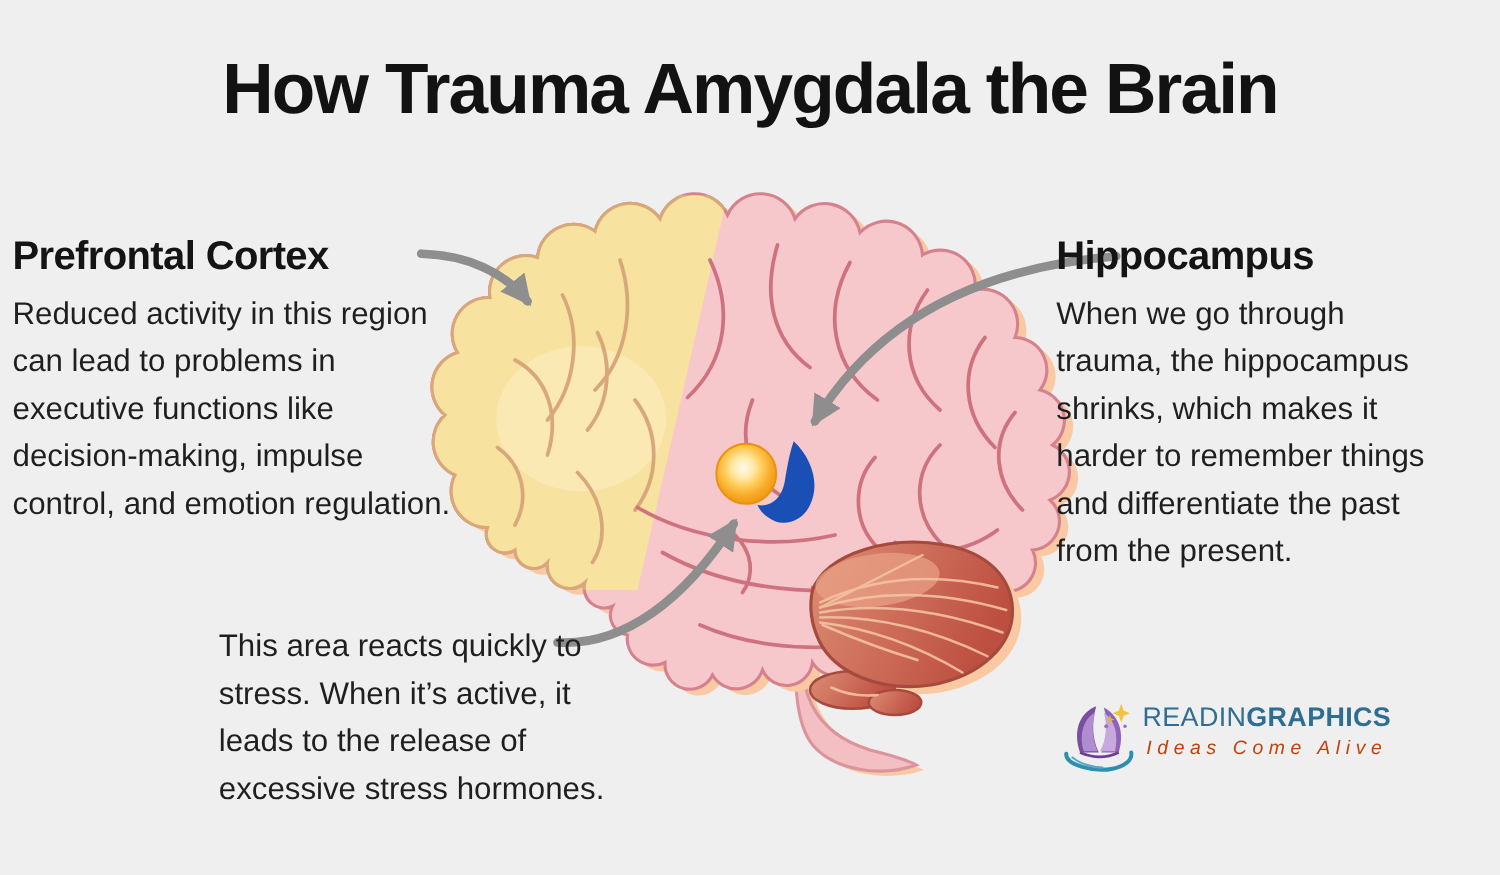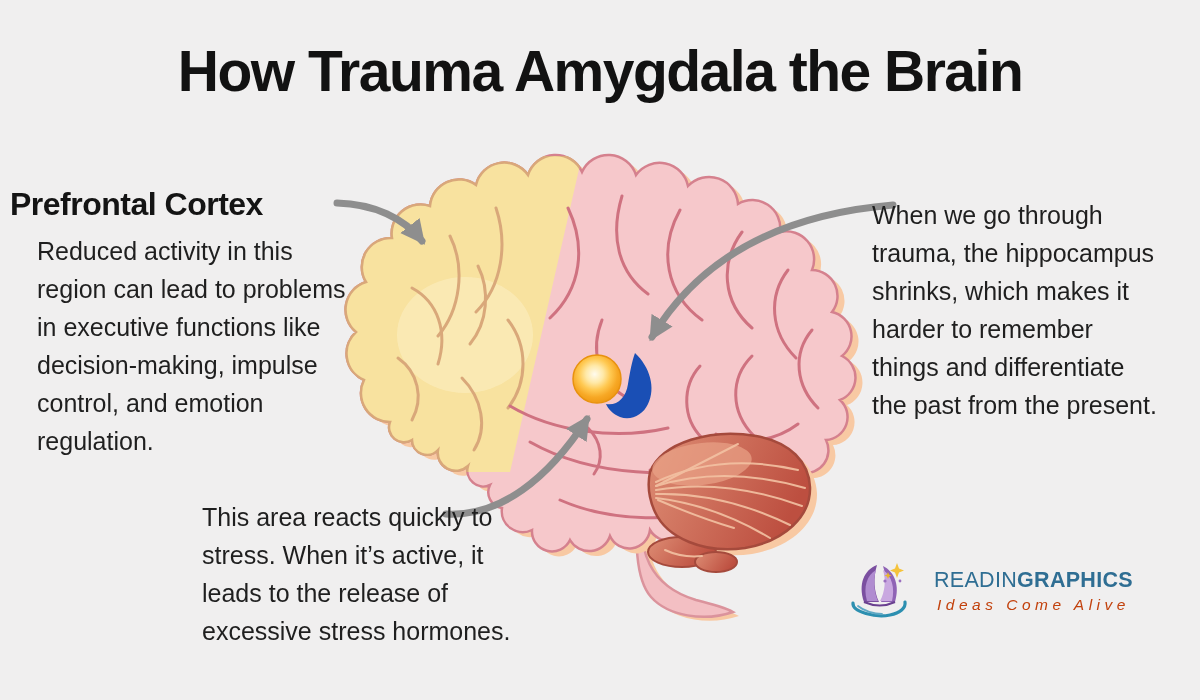--- a/index.html
+++ b/index.html
@@ -16,28 +16,28 @@
     position:absolute; left:0; top:38px; width:1200px;
     text-align:center; font-size:57px; font-weight:bold;
     letter-spacing:-1.5px; color:#121212; z-index:2;
   }
   .block { position:absolute; text-align:left; z-index:2; }
   .block h2 {
     font-size:32px; font-weight:bold; color:#141414;
     line-height:36px; letter-spacing:-0.5px;
   }
   .block p {
-    margin-top:10px; font-size:25px; line-height:38px; color:#1f1f1f;margin-left:27px;
+    margin-top:10px; font-size:25px; line-height:38px; color:#1f1f1f;
   }
   .block-prefrontal { left:10px;  top:186px; width:358px; }
   .block-hippocampus{ left:845px; top:186px; width:316px; }
   .block-amygdala   { left:175px; top:488px; width:345px; }
   .logo {
     position:absolute; left:850px; top:562px; z-index:2;
-    display:flex; align-items:center; gap:24px;
+    display:flex; align-items:flex-start; gap:4px;
   }
   .logo-name { font-size:21.5px; letter-spacing:0.3px; color:#2f6e93; white-space:nowrap; }
   .logo-name b { font-weight:bold; }
   .logo-tagline {
     margin-top:3px; text-align:center; font-style:italic;
     font-size:15.5px; letter-spacing:4.5px; color:#c2410c; white-space:nowrap;
   }
 </style>
 </head>
 <body>
@@ -151,20 +151,21 @@
 </svg>
 
 <h1 class="title">How Trauma Amygdala the Brain</h1>
 
 <div class="block block-prefrontal">
   <h2>Prefrontal Cortex</h2>
   <p>Reduced activity in this region can lead to problems in executive functions like decision-making, impulse control, and emotion regulation.</p>
 </div>
 
 <div class="block block-hippocampus">
+  <h2>Hippocampus</h2>
   <p>When we go through trauma, the hippocampus shrinks, which makes it harder to remember things and differentiate the past from the present.</p>
 </div>
 
 <div class="block block-amygdala">
   <p>This area reacts quickly to stress. When it’s active, it leads to the release of excessive stress hormones.</p>
 </div>
 
 <div class="logo">
   <svg width="60" height="58" viewBox="0 0 60 58">
     <path d="M3,41 C2,50 26,56 40,53 C50,51 56,46 55,40" fill="none" stroke="#2c8fb0" stroke-width="3.2" stroke-linecap="round"></path>

